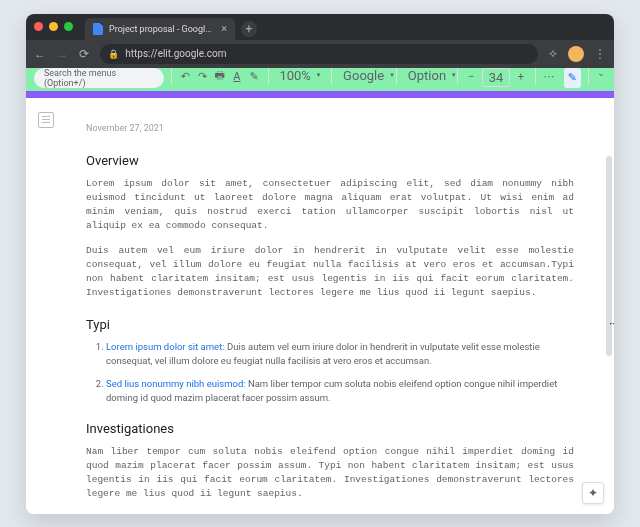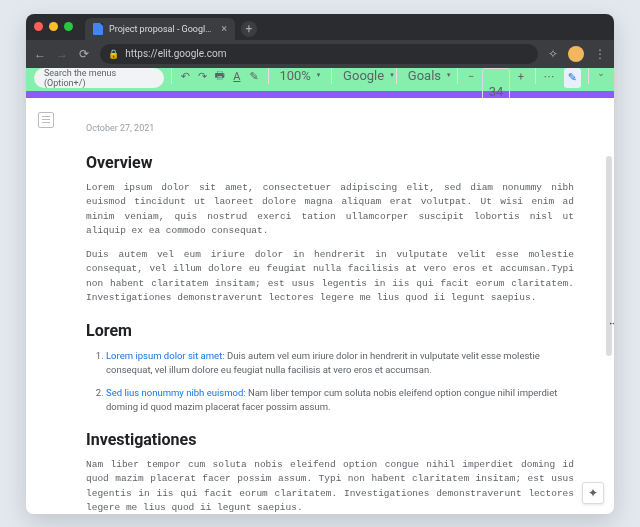--- a/index.html
+++ b/index.html
@@ -219,22 +219,22 @@
     vertical-align: bottom;
     margin-left: 1px;
   }
   .doc-date {
     color: #9aa0a6;
     font-size: 9px;
     margin-top: 4px;
     margin-bottom: 16px;
   }
   .h2 {
-    font-size: 16px;
-    font-weight: 700;
+    font-size: 13px;
+    font-weight: 400;
     color: #202124;
     margin-top: 14px;
     margin-bottom: 6px;
   }
   .para {
     color: #5f6368;
     margin-bottom: 10px;
     text-align: justify;
     font-family: Liberation Mono, monospace;
   }
@@ -324,25 +324,25 @@
     <div class="tb-sep"></div>
     <div class="tb-text tb-dropdown">
         <span>100%</span>
       </div>
     <div class="tb-sep"></div>
     <div class="tb-text tb-dropdown" style="min-width:50px">
         <span>Google</span>
       </div>
     <div class="tb-sep"></div>
     <div class="tb-text tb-dropdown" style="min-width:46px">
-        <span>Goals</span>
+        <span>Option</span>
       </div>
     <div class="tb-sep"></div>
     <div class="tb-icon">−</div>
-    <div class="tb-text" style="border:1px solid #dadce0;border-radius:3px;padding:15px 6px">
+    <div class="tb-text" style="border:1px solid #dadce0;border-radius:3px;padding:1px 6px">
         <span>34</span>
       </div>
     <div class="tb-icon">+</div>
     <div class="tb-sep"></div>
     <div class="tb-icon">⋯</div>
     <div class="tb-spacer"></div>
     <div class="edit-mode">
       <span>✎</span>
     </div>
     <div class="tb-sep"></div>
@@ -352,27 +352,27 @@
   <div class="doc-area">
     <div class="outline-gutter">
       <div class="outline-icon">
         <span></span>
           <span></span>
           <span></span>
       </div>
     </div>
 
     <div class="page">
-      <div class="doc-date">October 27, 2021</div>
+      <div class="doc-date">November 27, 2021</div>
 
       <div class="h2">Overview</div>
       <div class="para">Lorem ipsum dolor sit amet, consectetuer adipiscing elit, sed diam nonummy nibh euismod tincidunt ut laoreet dolore magna aliquam erat volutpat. Ut wisi enim ad minim veniam, quis nostrud exerci tation ullamcorper suscipit lobortis nisl ut aliquip ex ea commodo consequat.</div>
       <div class="para">Duis autem vel eum iriure dolor in hendrerit in vulputate velit esse molestie consequat, vel illum dolore eu feugiat nulla facilisis at vero eros et accumsan.Typi non habent claritatem insitam; est usus legentis in iis qui facit eorum claritatem. Investigationes demonstraverunt lectores legere me lius quod ii legunt saepius.</div>
 
-      <div class="h2">Lorem</div>
+      <div class="h2">Typi</div>
       <ol class="goals-list">
         <li>
           <span class="lead">Lorem ipsum dolor sit amet:</span><span> Duis autem vel eum iriure dolor in hendrerit in vulputate velit esse molestie consequat, vel illum dolore eu feugiat nulla facilisis at vero eros et accumsan.</span>
         </li>
         <li>
           <span class="lead">Sed lius nonummy nibh euismod:</span><span> Nam liber tempor cum soluta nobis eleifend option congue nihil imperdiet doming id quod mazim placerat facer possim assum.</span>
         </li>
       </ol>
 
       <div class="h2">Investigationes</div>

